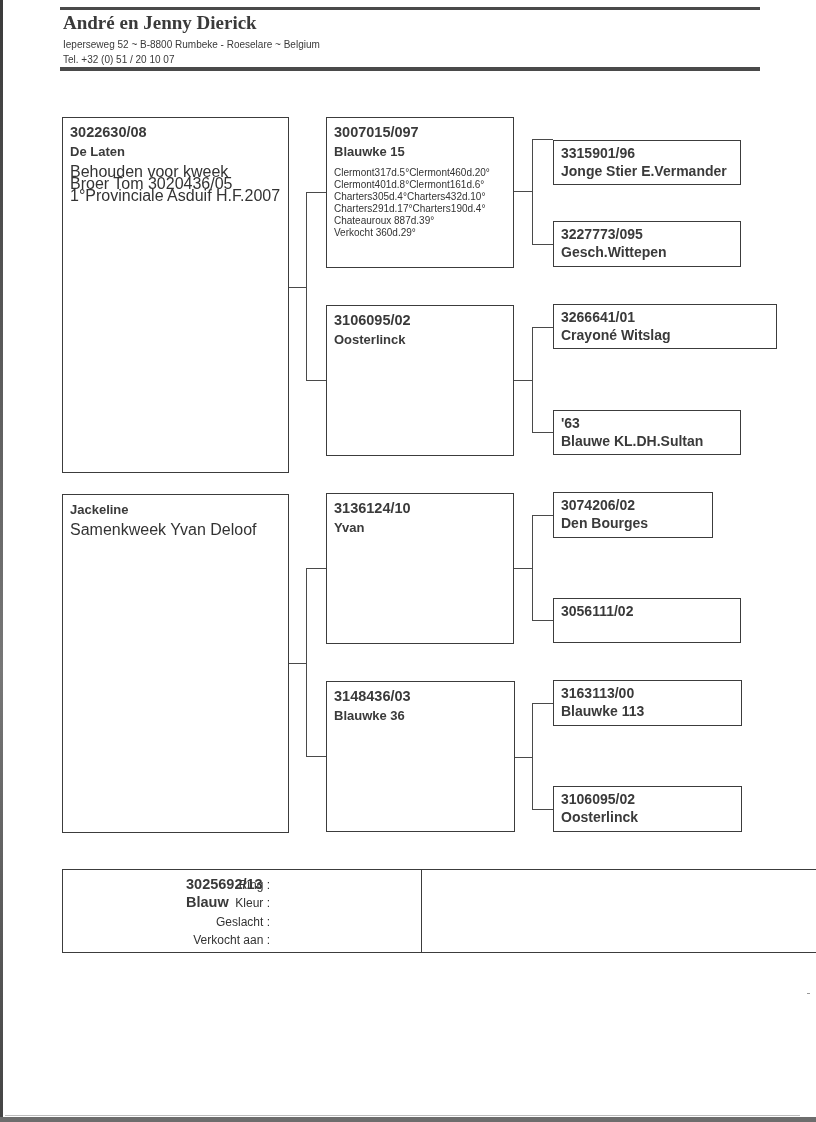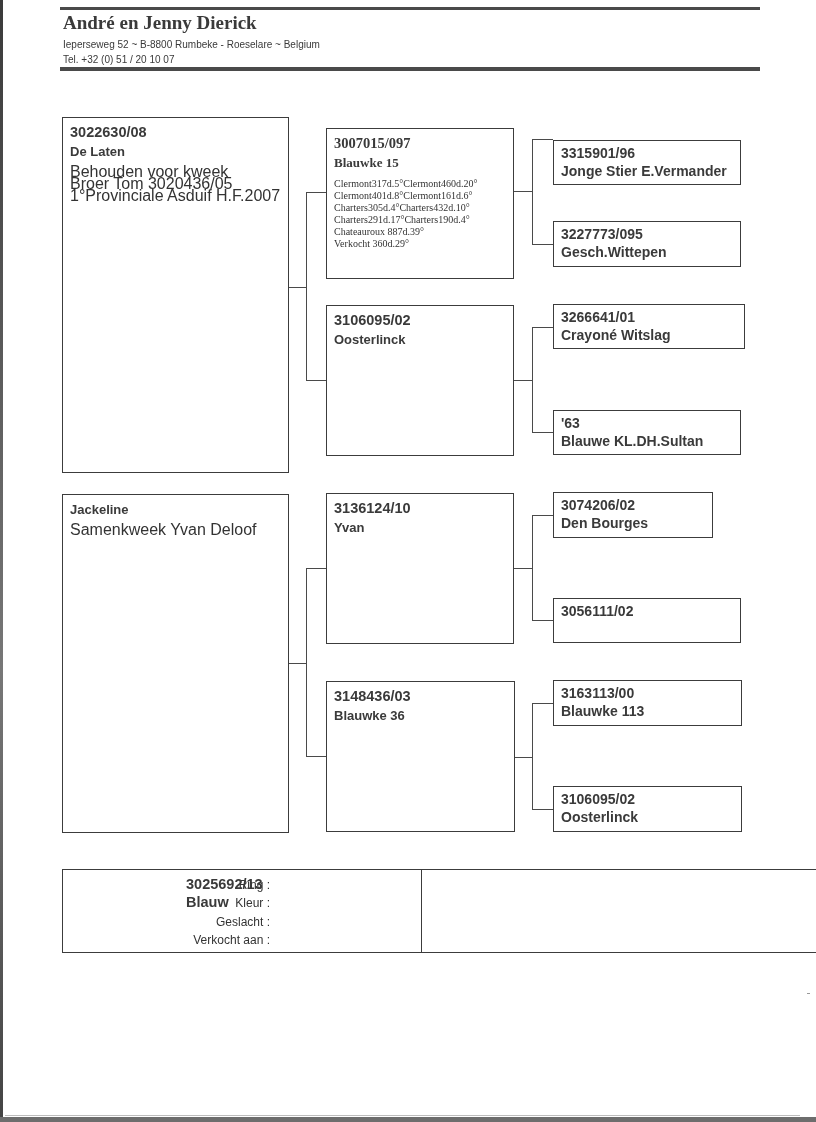--- a/index.html
+++ b/index.html
@@ -67,21 +67,21 @@
   <div class="notes">Behouden voor kweek
 Broer Tom 3020436/05
 1°Provinciale Asduif H.F.2007</div>
 </div>
 
 <div class="box" style="left:62px; top:494px; width:227px; height:339px;">
   <div class="name">Jackeline</div>
   <div class="notes">Samenkweek Yvan Deloof</div>
 </div>
 
-<div class="box" style="left:326px; top:128px; width:188px; height:151px;font-family:Liberation Serif, serif;">
+<div class="box" style="left:326px; top:117px; width:188px; height:151px;">
   <div class="ring">3007015/097</div>
   <div class="name">Blauwke 15</div>
   <div class="notes" style="font-size:10px; margin-top:6px;">Clermont317d.5°Clermont460d.20°
 Clermont401d.8°Clermont161d.6°
 Charters305d.4°Charters432d.10°
 Charters291d.17°Charters190d.4°
 Chateauroux 887d.39°
 Verkocht 360d.29°</div>
 </div>
 
@@ -101,21 +101,21 @@
 </div>
 
 <div class="box small" style="left:553px; top:116px; width:188px; height:45px;margin-top:24px;">
   <div class="ring">3315901/96</div>
   <div class="name">Jonge Stier E.Vermander</div>
 </div>
 <div class="box small" style="left:553px; top:221px; width:188px; height:46px;">
   <div class="ring">3227773/095</div>
   <div class="name">Gesch.Wittepen</div>
 </div>
-<div class="box small" style="left:553px; top:304px; width:192px; height:45px;">
+<div class="box small" style="left:553px; top:304px; width:224px; height:45px;">
   <div class="ring">3266641/01</div>
   <div class="name">Crayoné Witslag</div>
 </div>
 <div class="box small" style="left:553px; top:410px; width:188px; height:45px;">
   <div class="ring">'63</div>
   <div class="name">Blauwe KL.DH.Sultan</div>
 </div>
 <div class="box small" style="left:553px; top:492px; width:160px; height:46px;">
   <div class="ring">3074206/02</div>
   <div class="name">Den Bourges</div>

